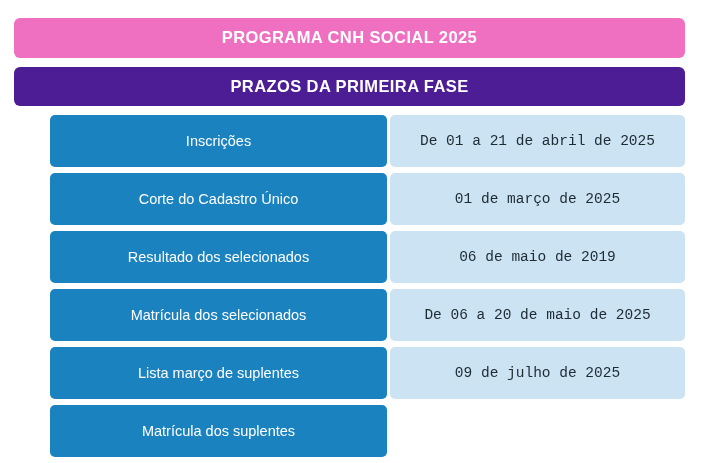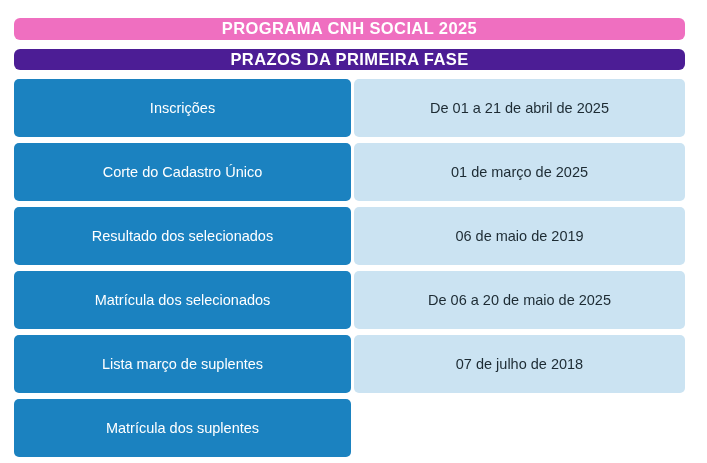--- a/index.html
+++ b/index.html
@@ -34,22 +34,23 @@
     margin-bottom: 9px;
   }
   .banner-title {
     background: #ef6fc0;
   }
   .banner-sub {
     background: #4c1d95;
   }
   .row {
     display: flex;
-    height: 58px;
+    height: 52px;
     margin-bottom: 6px;
+    margin-left: 36px;
   }
   .cell-label {
     width: 337px;
     background: #1b82c0;
     color: #ffffff;
     border-radius: 5px;
     display: flex;
     align-items: center;
     justify-content: center;
     font-size: 14.5px;
@@ -57,20 +58,21 @@
   }
   .cell-value {
     flex: 1;
     background: #cbe3f2;
     color: #1d2b33;
     border-radius: 5px;
     display: flex;
     align-items: center;
     justify-content: center;
     font-size: 14.5px;
+    font-family: Liberation Mono, monospace;
   }
 </style>
 </head>
 <body>
 
 <div class="sheet">
 
   <div class="banner banner-title">
     <span>PROGRAMA CNH SOCIAL 2025</span>
   </div>
@@ -96,21 +98,21 @@
       <div class="cell-value">06 de maio de 2019</div>
     </div>
 
     <div class="row">
       <div class="cell-label">Matrícula dos selecionados</div>
       <div class="cell-value">De 06 a 20 de maio de 2025</div>
     </div>
 
     <div class="row">
       <div class="cell-label">Lista março de suplentes</div>
-      <div class="cell-value">07 de julho de 2018</div>
+      <div class="cell-value">09 de julho de 2025</div>
     </div>
 
     <div class="row">
       <div class="cell-label">Matrícula dos suplentes</div>
     </div>
 
   </div>
 </div>
 
 </body></html>

